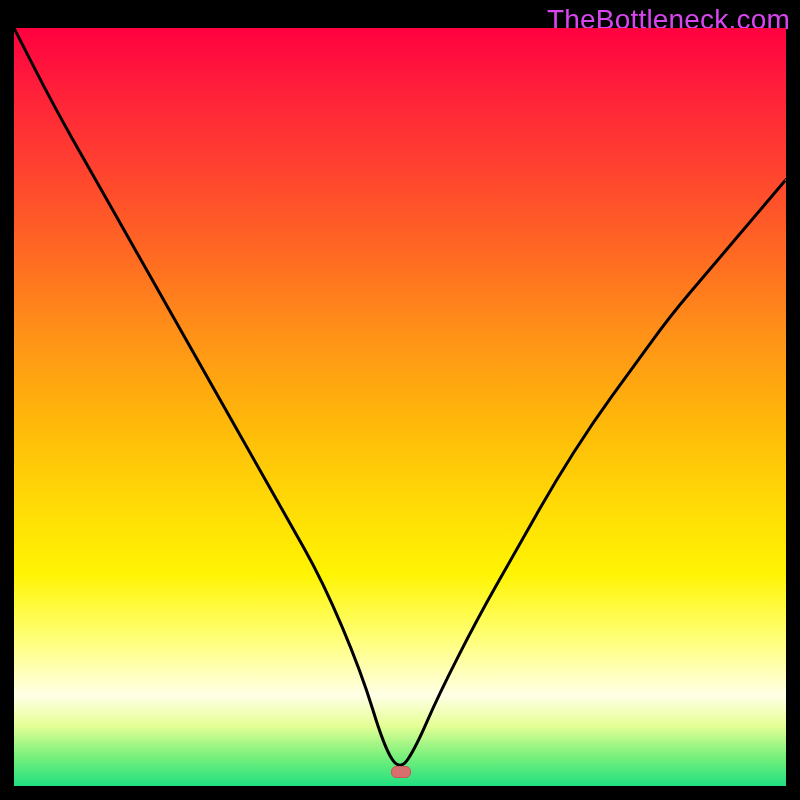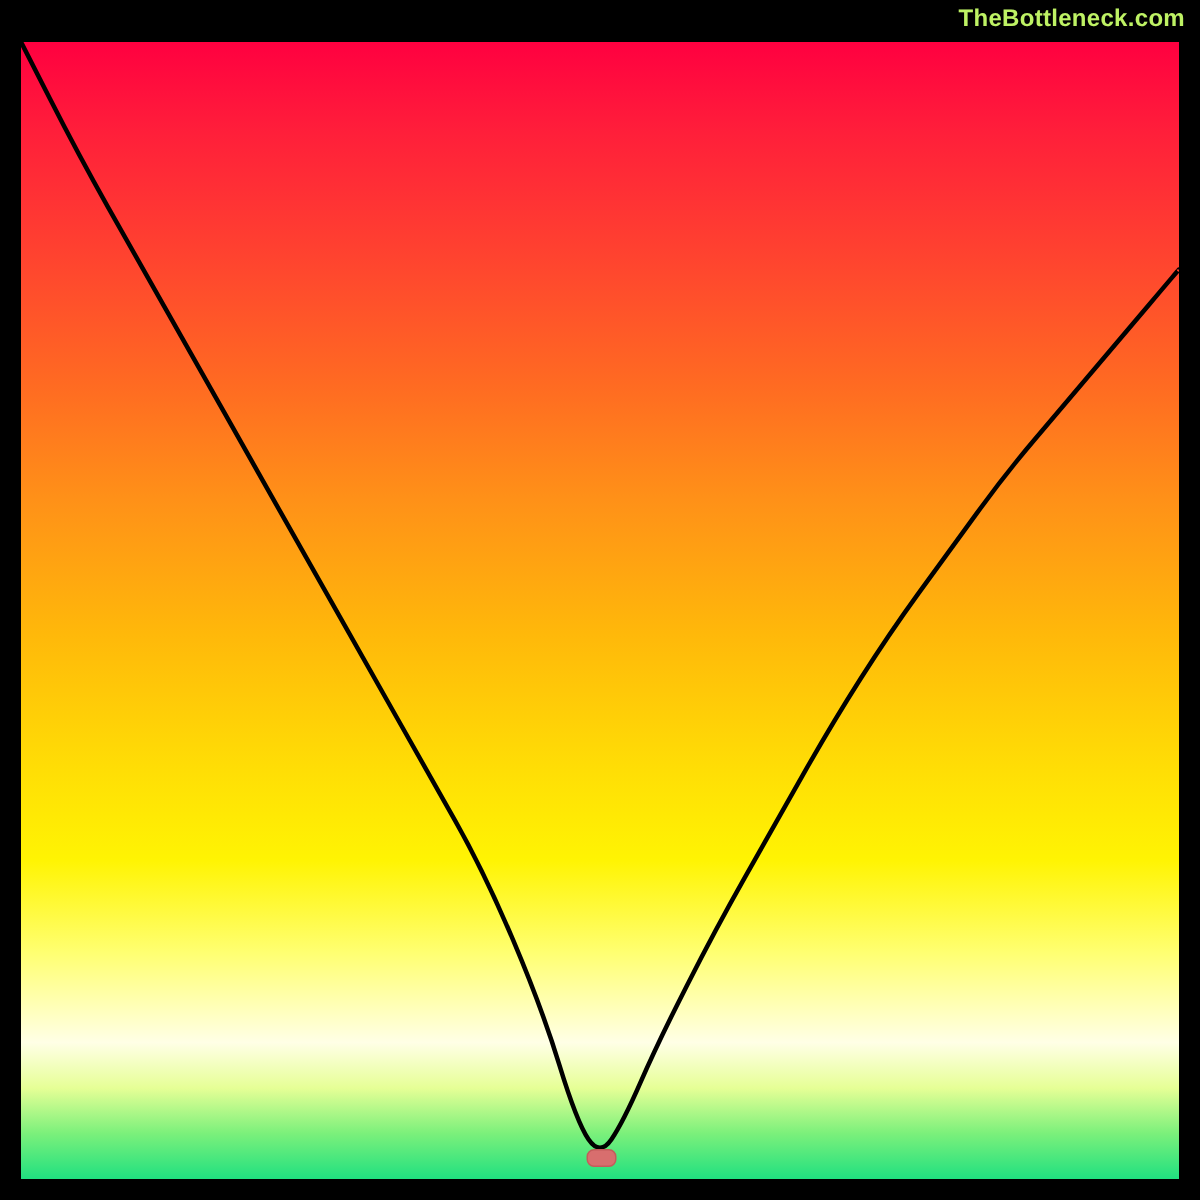--- a/index.html
+++ b/index.html
@@ -14,23 +14,23 @@
   .frame {
     position: relative;
     width: 800px;
     height: 800px;
     background: #000;
   }
   .watermark {
     position: absolute;
     top: 4px;
     right: 10px;
-    color: #bef264;
-    font-size: 16px;
-    font-weight: 700;
+    color: #d946ef;
+    font-size: 28px;
+    font-weight: 400;
     letter-spacing: 0.2px;
     user-select: none;
   }
   .plot-outer {
     position: absolute;
     left: 14px;
     top: 28px;
     width: 772px;
     height: 758px;
     overflow: hidden;

